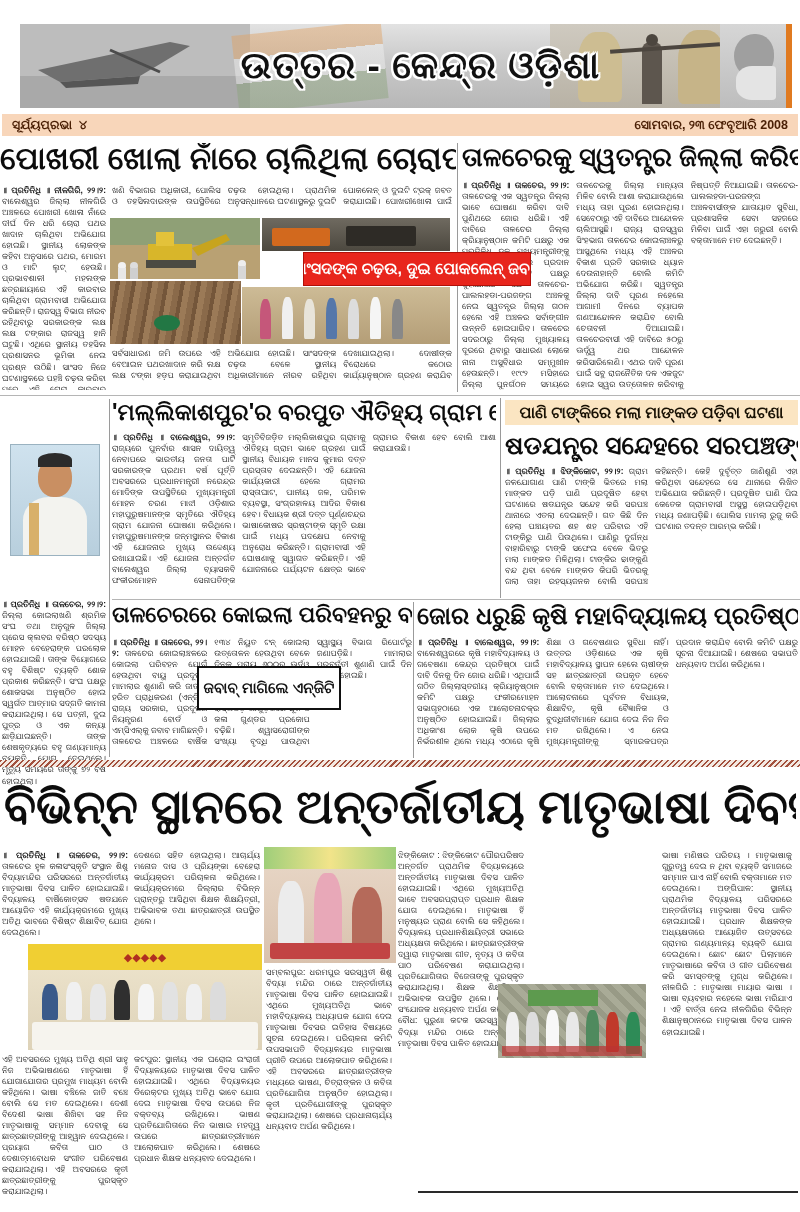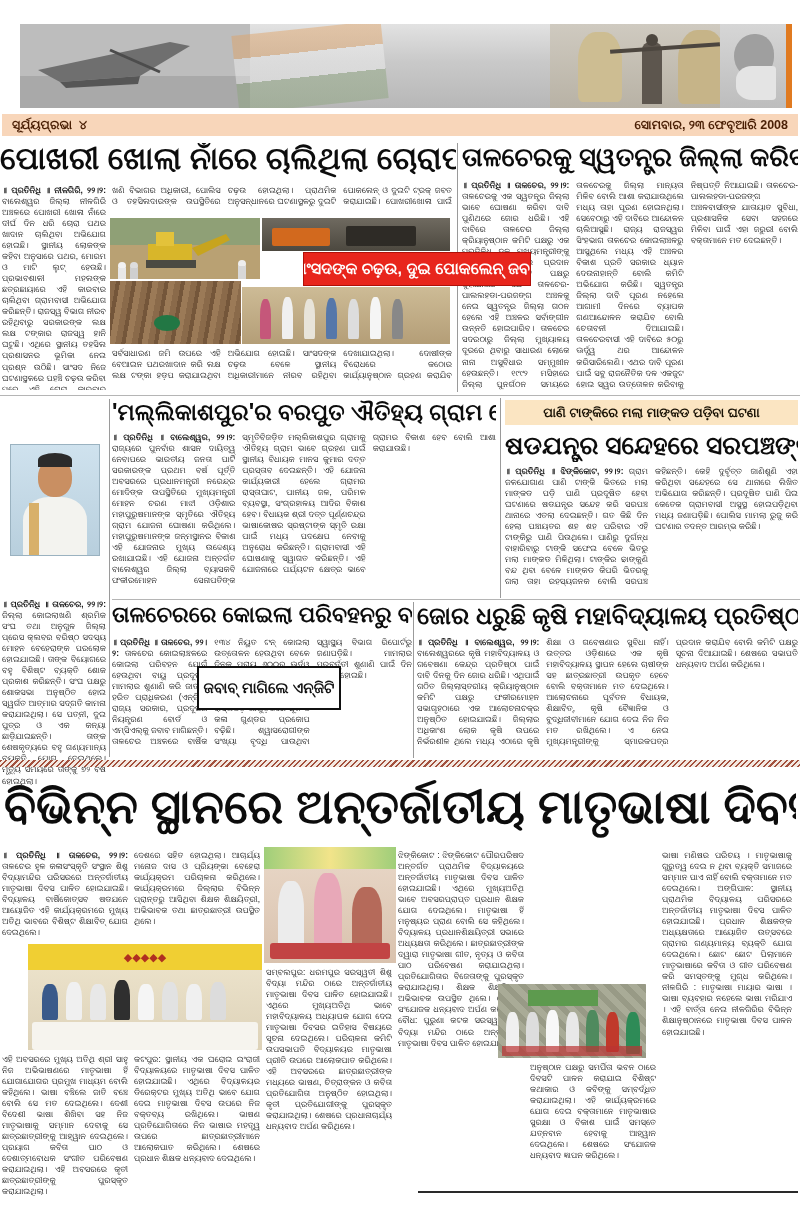--- a/index.html
+++ b/index.html
@@ -15,22 +15,22 @@
   
   .hl{font-weight:bold;color:#0c0c0c;text-align:center;line-height:1.05;overflow:hidden;white-space:nowrap;}
   
   .bt{font-size:8.3px;line-height:1.33;text-align:justify;color:#151515;overflow:hidden;}
   .byl{font-weight:bold;}
   .cols2{column-count:2;column-gap:7px;column-fill:auto;}
   .cols3{column-count:3;column-gap:7px;column-fill:auto;}
   .redbox{background:#e8251c;color:#fff;font-weight:bold;font-size:16px;display:flex;
     align-items:center;justify-content:center;white-space:nowrap;overflow:hidden;z-index:6;
     border:1px solid #b01008;}
-  .kicker{background:#fbe5c2;color:#171003;font-weight:bold;font-size:13px;display:flex;
-    align-items:center;justify-content:center;white-space:nowrap;overflow:hidden;}
+  .kicker{background:#fbe5c2;color:#171003;font-weight:bold;font-size:16px;display:flex;
+    align-items:center;justify-content:center;white-space:nowrap;overflow:hidden;font-family:Liberation Serif, serif;}
   .ngt{background:#fff;border:2px solid #111;color:#111;font-weight:bold;font-size:15px;
     display:flex;align-items:center;justify-content:center;white-space:nowrap;z-index:6;}
   .obit-title{font-weight:bold;font-size:12.5px;text-align:center;line-height:1.25;color:#0c0c0c;}
   .vrule{width:1px;background:#9a9a9a;}
   .hrule{height:1px;background:#b5b5b5;}
   .hatch{background:repeating-linear-gradient(135deg,#a3513e 0,#a3513e 1.5px,#f3e9e2 1.5px,#f3e9e2 4px);}
   .photo{overflow:hidden;z-index:5;}
   .fig{position:absolute;border-radius:40% 40% 8% 8%;}
   .bottom-rule{background:#2a2a2a;}
 </style>
@@ -59,20 +59,21 @@
       <div class="abs" style="left:60px;top:22px;width:110px;height:4px;background:#4c463f;transform:rotate(-4deg);"></div>
     </div>
 
     <div class="abs" style="left:700px;top:0;width:66px;height:84px;background:linear-gradient(180deg,#d6d6d6,#bdbdbd);">
       <div class="abs" style="left:14px;top:10px;width:40px;height:44px;background:#9f9f9f;border-radius:50% 45% 48% 50%;"></div>
       <div class="abs" style="left:16px;top:42px;width:40px;height:34px;background:#e4e4e4;border-radius:40% 10% 10% 40%;"></div>
     </div>
 
     <div class="abs" style="left:766px;top:0;width:6px;height:84px;background:#e07a20;"></div>
 
+    <div class="abs banner-title" style="left:50%;top:50%;transform:translate(-46%,-50%);">ଉତ୍ତର - କେନ୍ଦ୍ର ଓଡ଼ିଶା</div>
   </div>
 
   <div class="abs datebar" style="left:2px;top:114px;width:776px;height:22px;gap:18px;">
     <span><span>ସୂର୍ଯ୍ୟପ୍ରଭା</span>&nbsp;&nbsp;<span>୪</span></span>
     <span>ସୋମବାର, ୨୩ ଫେବୃଆରି 2008</span>
   </div>
 
   <div class="abs hl" style="left:0px;top:143px;width:456px;height:38px;font-size:31px;">ପୋଖରୀ ଖୋଲା ନାଁରେ ଚାଲିଥିଲା ଚୋରାପଥର ଖାଦାନ</div>
   <div class="abs bt" style="left:2px;top:185px;width:104px;height:205px;">
     <span class="byl">॥ ପ୍ରତିନିଧି ॥ ନୀଳଗିରି, ୨୨।୨:</span>
@@ -170,21 +171,20 @@
 
   <div class="abs bt" style="left:2px;top:850px;width:126px;height:92px;">
     <span class="byl">॥ ପ୍ରତିନିଧି ॥ ତାଳଚେର, ୨୨।୨:</span>
     <span>ତାଳଚେର ହୁଳ କଳାସଂସ୍କୃତି ସଂସ୍ଥାନ ଶିଶୁ ବିଦ୍ୟାମନ୍ଦିର ପରିସରରେ ଅନ୍ତର୍ଜାତୀୟ ମାତୃଭାଷା ଦିବସ ପାଳିତ ହୋଇଯାଇଛି। ବିଦ୍ୟାଳୟ ବାର୍ଷିକୋତ୍ସବ ଷଡଯନେ ଆୟୋଜିତ ଏହି କାର୍ଯ୍ୟକ୍ରମରେ ମୁଖ୍ୟ ଅତିଥି ଭାବରେ ବିଶିଷ୍ଟ ଶିକ୍ଷାବିତ୍ ଯୋଗ ଦେଇଥିଲେ।</span>
   </div>
   <div class="abs bt" style="left:2px;top:1054px;width:126px;height:152px;">ଏହି ଅବସରରେ ମୁଖ୍ୟ ଅତିଥି ଶ୍ରୀ ସାହୁ ନିଜ ଅଭିଭାଷଣରେ ମାତୃଭାଷା ହିଁ ଯୋଗାଯୋଗର ପ୍ରମୁଖ ମାଧ୍ୟମ ବୋଲି କହିଥିଲେ। ଭାଷା ବଞ୍ଚିଲେ ଜାତି ବଞ୍ଚେ ବୋଲି ସେ ମତ ଦେଇଥିଲେ। ଦେଶୀ ବିଦେଶୀ ଭାଷା ଶିଖିବା ସହ ନିଜ ମାତୃଭାଷାକୁ ସମ୍ମାନ ଦେବାକୁ ସେ ଛାତ୍ରଛାତ୍ରୀଙ୍କୁ ଆହ୍ୱାନ ଦେଇଥିଲେ। ପ୍ରୟାଗ କବିତା ପାଠ ଓ ଦେଶାତ୍ମବୋଧକ ସଂଗୀତ ପରିବେଷଣ କରାଯାଇଥିଲା। ଏହି ଅବସରରେ କୃତୀ ଛାତ୍ରଛାତ୍ରୀଙ୍କୁ ପୁରସ୍କୃତ କରାଯାଇଥିଲା।</div>
   <div class="abs bt" style="left:134px;top:850px;width:126px;height:92px;">ଦେଶରେ ସହିତ ହୋଇଥିଲା। ଆଚାର୍ଯ୍ୟ ମନୋଜ ଦାସ ଓ ପ୍ରିୟଙ୍କା ବେହେରା କାର୍ଯ୍ୟକ୍ରମ ପରିଚାଳନା କରିଥିଲେ। କାର୍ଯ୍ୟକ୍ରମରେ ଜିଲ୍ଲାର ବିଭିନ୍ନ ପ୍ରାନ୍ତରୁ ଆସିଥିବା ଶିକ୍ଷକ ଶିକ୍ଷୟିତ୍ରୀ, ଅଭିଭାବକ ତଥା ଛାତ୍ରଛାତ୍ରୀ ଉପସ୍ଥିତ ଥିଲେ।</div>
   <div class="abs bt" style="left:134px;top:1054px;width:126px;height:152px;">କଟପୁର: ସ୍ଥାନୀୟ ଏକ ଘରୋଇ ଇଂରାଜୀ ବିଦ୍ୟାଳୟରେ ମାତୃଭାଷା ଦିବସ ପାଳିତ ହୋଇଯାଇଛି। ଏଥିରେ ବିଦ୍ୟାଳୟର ଡିରେକ୍ଟର ମୁଖ୍ୟ ଅତିଥି ଭାବେ ଯୋଗ ଦେଇ ମାତୃଭାଷା ଦିବସ ଉପରେ ନିଜ ବକ୍ତବ୍ୟ ରଖିଥିଲେ। ଭାଷଣ ପ୍ରତିଯୋଗିତାରେ ନିଜ ଭାଷାର ମହତ୍ତ୍ୱ ଉପରେ ଛାତ୍ରଛାତ୍ରୀମାନେ ଆଲୋକପାତ କରିଥିଲେ। ଶେଷରେ ପ୍ରଧାନ ଶିକ୍ଷକ ଧନ୍ୟବାଦ ଦେଇଥିଲେ।</div>
   <div class="abs bt" style="left:266px;top:967px;width:126px;height:239px;">ସମ୍ବଲପୁର: ଧରମପୁର ସରସ୍ୱତୀ ଶିଶୁ ବିଦ୍ୟା ମନ୍ଦିର ଠାରେ ଅନ୍ତର୍ଜାତୀୟ ମାତୃଭାଷା ଦିବସ ପାଳିତ ହୋଇଯାଇଛି। ଏଥିରେ ମୁଖ୍ୟଅତିଥି ଭାବେ ମହାବିଦ୍ୟାଳୟ ଅଧ୍ୟାପକ ଯୋଗ ଦେଇ ମାତୃଭାଷା ଦିବସର ଇତିହାସ ବିଷୟରେ ସୂଚନା ଦେଇଥିଲେ। ପରିଚାଳନା କମିଟି ଉପସଭାପତି ବିଦ୍ୟାଳୟର ମାତୃଭାଷା ପ୍ରୀତି ଉପରେ ଆଲୋକପାତ କରିଥିଲେ। ଏହି ଅବସରରେ ଛାତ୍ରଛାତ୍ରୀଙ୍କ ମଧ୍ୟରେ ଭାଷଣ, ଚିତ୍ରାଙ୍କନ ଓ କବିତା ପ୍ରତିଯୋଗିତା ଅନୁଷ୍ଠିତ ହୋଇଥିଲା। କୃତୀ ପ୍ରତିଯୋଗୀଙ୍କୁ ପୁରସ୍କୃତ କରାଯାଇଥିଲା। ଶେଷରେ ପ୍ରଧାନାଚାର୍ଯ୍ୟ ଧନ୍ୟବାଦ ଅର୍ପଣ କରିଥିଲେ।</div>
   <div class="abs bt" style="left:398px;top:850px;width:126px;height:356px;">ଝିଙ୍କିକୋଟ : ଝିଙ୍କିକୋଟ ପୌରପରିଷଦ ଅନ୍ତର୍ଗତ ପ୍ରାଥମିକ ବିଦ୍ୟାଳୟରେ ଅନ୍ତର୍ଜାତୀୟ ମାତୃଭାଷା ଦିବସ ପାଳିତ ହୋଇଯାଇଛି। ଏଥିରେ ମୁଖ୍ୟଅତିଥି ଭାବେ ଅବସରପ୍ରାପ୍ତ ପ୍ରଧାନ ଶିକ୍ଷକ ଯୋଗ ଦେଇଥିଲେ। ମାତୃଭାଷା ହିଁ ମନୁଷ୍ୟର ପ୍ରାଣ ବୋଲି ସେ କହିଥିଲେ। ବିଦ୍ୟାଳୟ ପ୍ରଧାନଶିକ୍ଷୟିତ୍ରୀ ସଭାରେ ଅଧ୍ୟକ୍ଷତା କରିଥିଲେ। ଛାତ୍ରଛାତ୍ରୀଙ୍କ ଦ୍ୱାରା ମାତୃଭାଷା ଗୀତ, ନୃତ୍ୟ ଓ କବିତା ପାଠ ପରିବେଷଣ କରାଯାଇଥିଲା। ପ୍ରତିଯୋଗିତାର ବିଜେତାଙ୍କୁ ପୁରସ୍କୃତ କରାଯାଇଥିଲା। ଶିକ୍ଷକ ଶିକ୍ଷୟିତ୍ରୀ, ଅଭିଭାବକ ଉପସ୍ଥିତ ଥିଲେ। ଶେଷରେ ସଂଯୋଜକ ଧନ୍ୟବାଦ ଅର୍ପଣ କରିଥିଲେ। ବୌଧ: ପୁରୁଣା କଟକ ସରସ୍ୱତୀ ଶିଶୁ ବିଦ୍ୟା ମନ୍ଦିର ଠାରେ ଅନ୍ତର୍ଜାତୀୟ ମାତୃଭାଷା ଦିବସ ପାଳିତ ହୋଇଯାଇଛି।</div>
-  <div class="abs bt" style="left:530px;top:1062px;width:126px;height:144px;">ଅନୁଷ୍ଠାନ ପକ୍ଷରୁ ସମର୍ପିତା ଭବନ ଠାରେ ଦିବସଟି ପାଳନ କରାଯାଇ ବିଶିଷ୍ଟ କଥାକାର ଓ କବିଙ୍କୁ ସମ୍ବର୍ଦ୍ଧିତ କରାଯାଇଥିଲା। ଏହି କାର୍ଯ୍ୟକ୍ରମରେ ଯୋଗ ଦେଇ ବକ୍ତାମାନେ ମାତୃଭାଷାର ସୁରକ୍ଷା ଓ ବିକାଶ ପାଇଁ ସମସ୍ତେ ଯତ୍ନବାନ ହେବାକୁ ଆହ୍ୱାନ ଦେଇଥିଲେ। ଶେଷରେ ସଂଯୋଜକ ଧନ୍ୟବାଦ ଜ୍ଞାପନ କରିଥିଲେ।</div>
   <div class="abs bt" style="left:662px;top:850px;width:130px;height:312px;">ଭାଷା ମଣିଷର ପରିଚୟ । ମାତୃଭାଷାକୁ ଗୁରୁତ୍ୱ ଦେଇ ନ ଥିବା ବ୍ୟକ୍ତି ସମାଜରେ ସମ୍ମାନ ପାଏ ନାହିଁ ବୋଲି ବକ୍ତାମାନେ ମତ ଦେଇଥିଲେ। ଅଙ୍ଗିପାଳ: ସ୍ଥାନୀୟ ପ୍ରାଥମିକ ବିଦ୍ୟାଳୟ ପରିସରରେ ଅନ୍ତର୍ଜାତୀୟ ମାତୃଭାଷା ଦିବସ ପାଳିତ ହୋଇଯାଇଛି। ପ୍ରଧାନ ଶିକ୍ଷକଙ୍କ ଅଧ୍ୟକ୍ଷତାରେ ଆୟୋଜିତ ଉତ୍ସବରେ ଗ୍ରାମର ଗଣ୍ୟମାନ୍ୟ ବ୍ୟକ୍ତି ଯୋଗ ଦେଇଥିଲେ। ଛୋଟ ଛୋଟ ପିଲାମାନେ ମାତୃଭାଷାରେ କବିତା ଓ ଗୀତ ପରିବେଷଣ କରି ସମସ୍ତଙ୍କୁ ମୁଗ୍ଧ କରିଥିଲେ। ନୀଳଗିରି : ମାତୃଭାଷା ମାୟାର ଭାଷା । ଭାଷା ବ୍ୟବହାର ନହେଲେ ଭାଷା ମରିଯାଏ । ଏହି ବାର୍ତ୍ତା ନେଇ ନୀଳଗିରିର ବିଭିନ୍ନ ଶିକ୍ଷାନୁଷ୍ଠାନରେ ମାତୃଭାଷା ଦିବସ ପାଳନ ହୋଇଯାଇଛି।</div>
 
   <div class="abs photo" style="left:264px;top:847px;width:132px;height:116px;background:linear-gradient(180deg,#e9d8c8,#d9c2ae);">
     <div class="abs" style="left:0;top:0;width:132px;height:22px;background:linear-gradient(90deg,#9fce7a,#f2e48a,#9fce7a);"></div>
     <div class="fig" style="left:14px;top:34px;width:26px;height:70px;background:#ececec;"></div>
     <div class="fig" style="left:50px;top:26px;width:28px;height:82px;background:#e8a8b8;"></div>
     <div class="fig" style="left:88px;top:40px;width:30px;height:66px;background:#b56a5a;"></div>
     <div class="abs" style="left:6px;top:96px;width:120px;height:16px;background:#c24444;border-radius:3px;"></div>
   </div>
 

